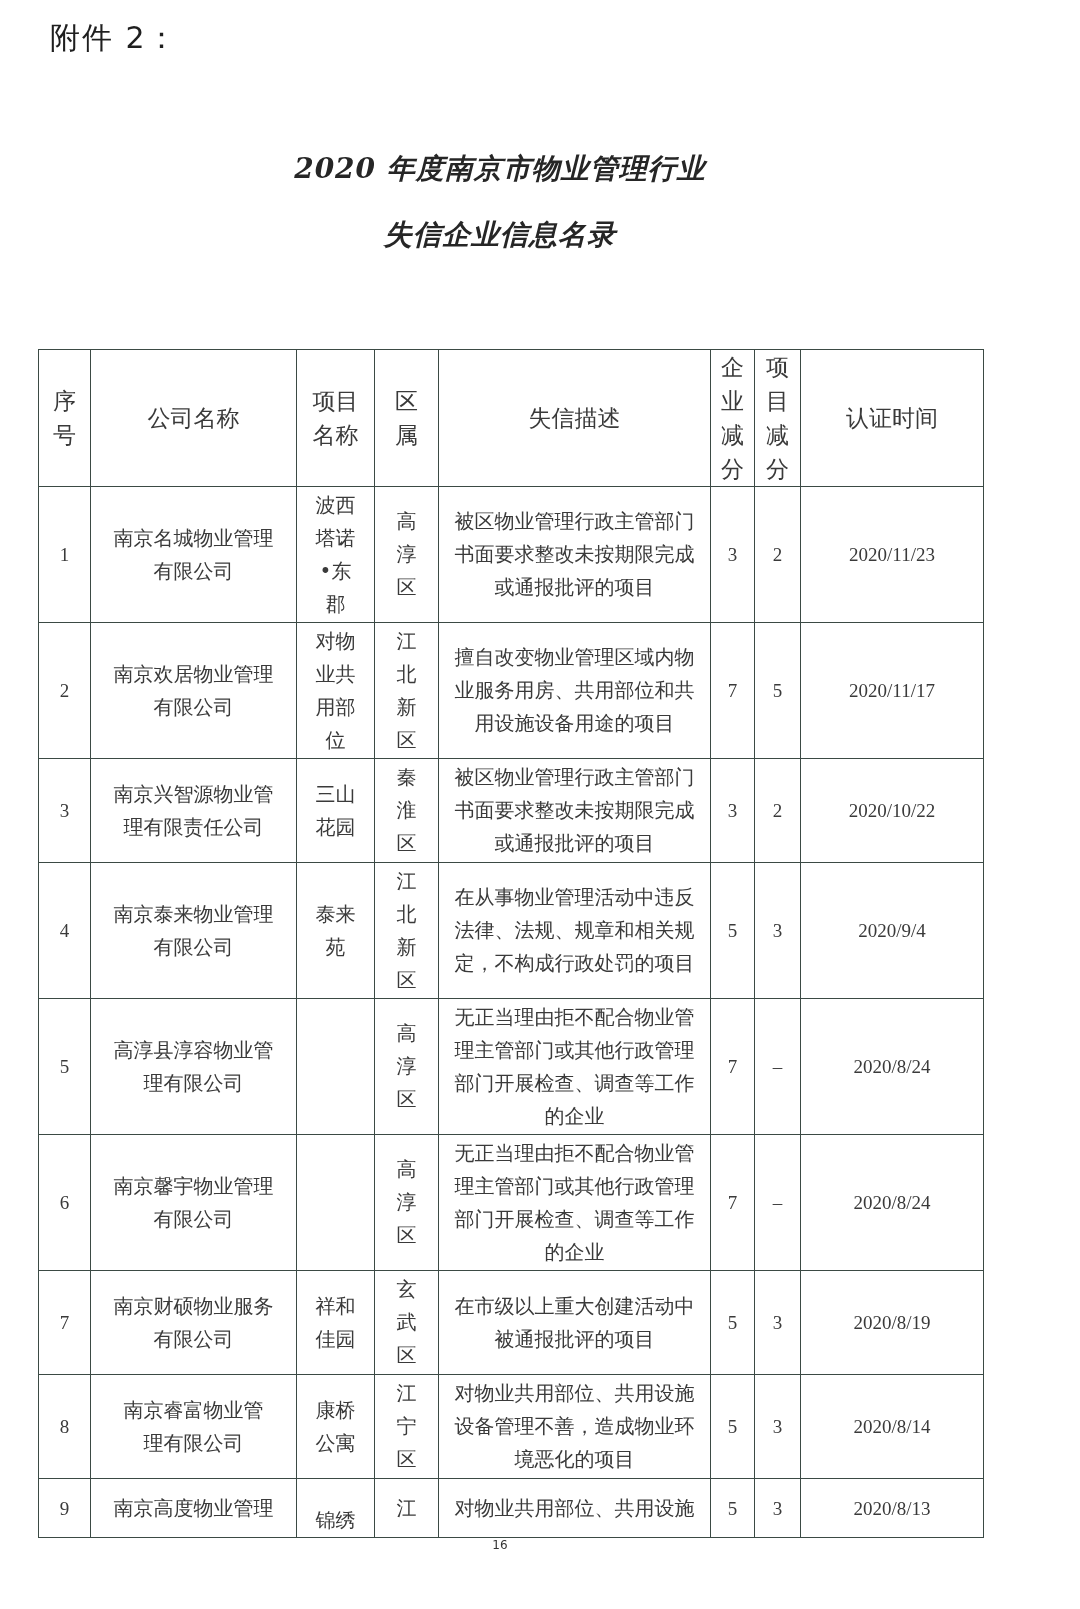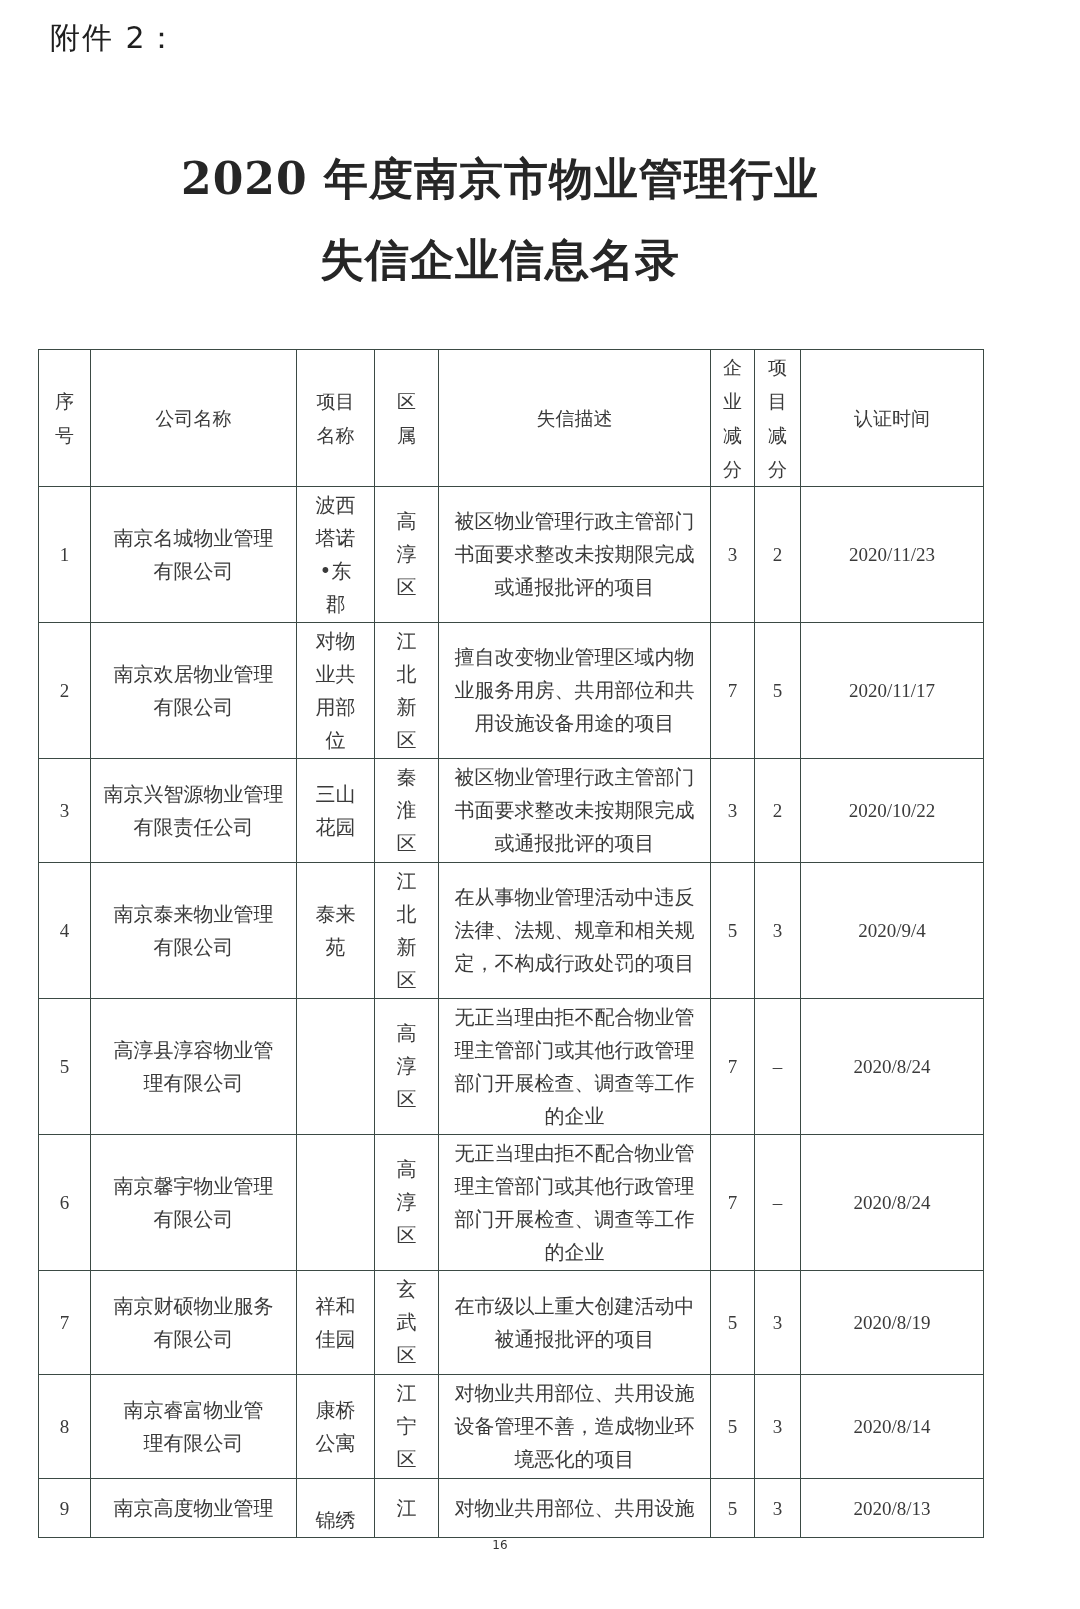--- a/index.html
+++ b/index.html
@@ -1,28 +1,28 @@
 <!DOCTYPE html>
 <html><head>
 <meta charset="utf-8">
 <style>
   html, body { margin:0; padding:0; background:#ffffff; }
   body { width:1080px; height:1609px; position:relative; overflow:hidden; color:#2a2a2a;
          font-family: "DejaVu Serif", "Liberation Serif", serif; }
   .attachment { position:absolute; left:50px; top:18px; font-size:30px; letter-spacing:2px;
                 font-family: "DejaVu Sans", "Liberation Sans", sans-serif; color:#1f1f1f; }
   .title { position:absolute; left:0; width:1000px; text-align:center; font-weight:bold;
-           font-size:44px; color:#262626; letter-spacing:1px; }
+           font-size:28px; color:#262626; letter-spacing:1px;font-style:italic; }
   .title.l1 { top:150px; }
-  .title.l2 { top:231px; }
+  .title.l2 { top:216px; }
   table.list { position:absolute; left:38px; top:349px; border-collapse:collapse; table-layout:fixed;
                width:945px; transform:skewX(0deg); }
   table.list th, table.list td { border:1.5px solid #3b4a44; text-align:center; vertical-align:middle;
                padding:0; font-weight:normal; font-size:20px; line-height:33px; color:#3a3a3a; }
-  table.list th { font-size:19px; line-height:34px; height:136px;margin-top:12px; }
+  table.list th { font-size:23px; line-height:34px; height:136px;margin-top:12px; }
   .v { display:inline-block; width:1em; word-break:break-all; white-space:normal; }
   .desc { text-align:center; padding:0 6px !important; }
   .num { font-family:"Liberation Serif","DejaVu Serif",serif; font-size:19px !important; }
   .dash { color:#9a9a9a; }
   .pagenum { position:absolute; top:1538px; left:0; width:1000px; text-align:center;
              font-family:"DejaVu Sans","Liberation Sans",sans-serif; font-size:12px; color:#333; }
 </style>
 </head>
 <body>
 
@@ -69,21 +69,21 @@
     <td style="padding:17px 14px">南京欢居物业管理有限公司</td>
     <td><span class="v" style="width:2em">对物业共用部位</span></td>
     <td><span class="v">江北新区</span></td>
     <td class="desc">擅自改变物业管理区域内物业服务用房、共用部位和共用设施设备用途的项目</td>
     <td class="num">7</td>
     <td class="num">5</td>
     <td class="num">2020/11/17</td>
   </tr>
       <tr style="height: 104px;">
     <td class="num">3</td>
-    <td style="padding:0 4px">南京兴智源物业管理有限责任公司</td>
+    <td style="padding:0 14px">南京兴智源物业管理有限责任公司</td>
     <td><span class="v" style="width:2em">三山花园</span></td>
     <td><span class="v">秦淮区</span></td>
     <td class="desc">被区物业管理行政主管部门书面要求整改未按期限完成或通报批评的项目</td>
     <td class="num">3</td>
     <td class="num">2</td>
     <td class="num">2020/10/22</td>
   </tr>
       <tr style="height: 136px;">
     <td class="num">4</td>
     <td style="padding:0 20px">南京泰来物业管理有限公司</td>

